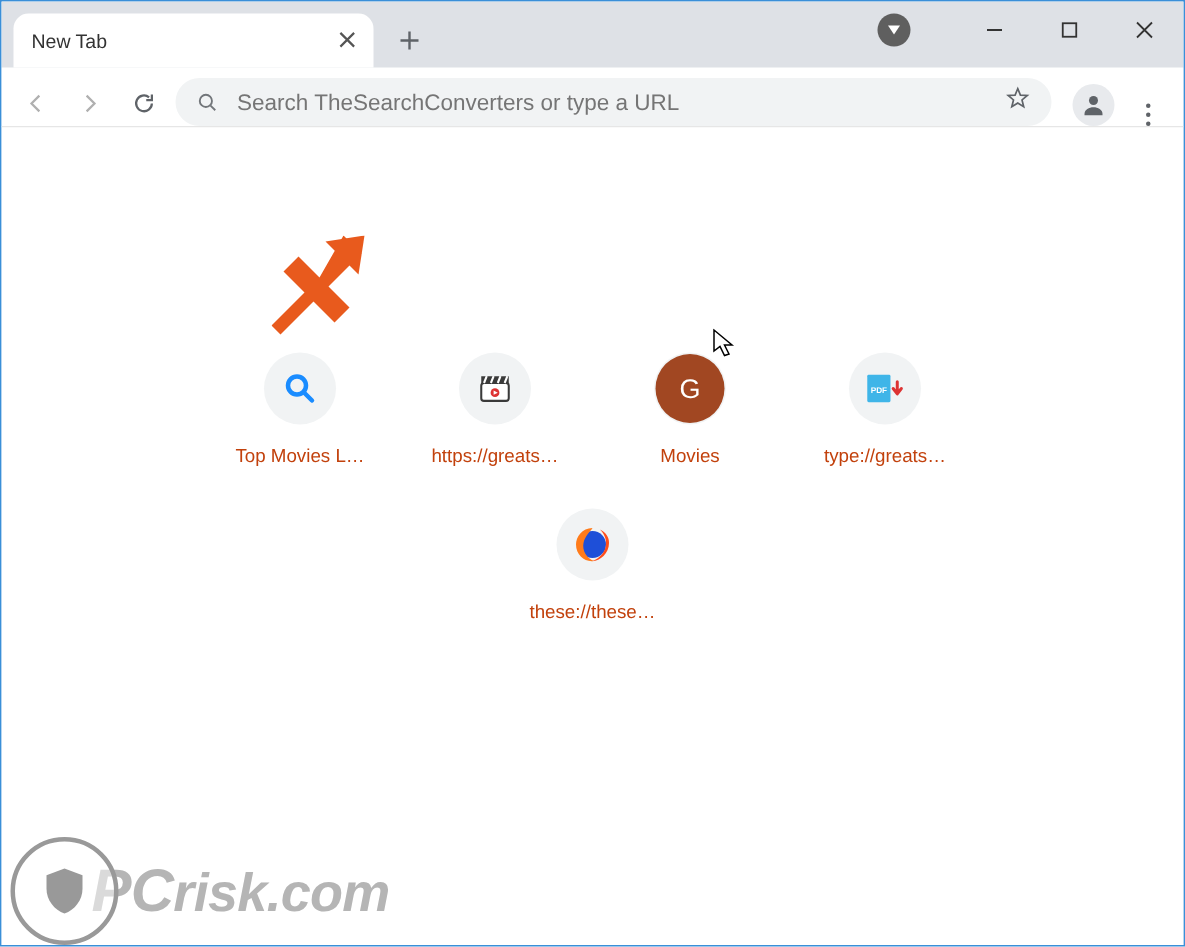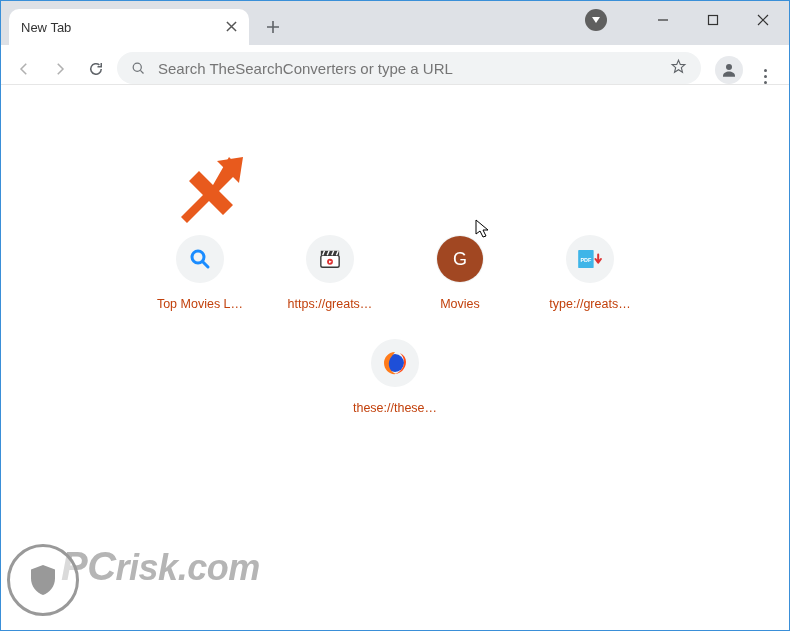--- a/index.html
+++ b/index.html
@@ -45,21 +45,21 @@
   .ic-g { width: 46px; height: 46px; border-radius: 50%; background: #a14722; color: #fff; font-size: 18px; display: flex; align-items: center; justify-content: center; font-weight: 500; }
   .ic-pdf { width: 26px; height: 20px; }
   .ic-ff { width: 26px; height: 26px; }
   .ic-store { width: 26px; height: 22px; }
 
   
   .arrow-overlay { position: absolute; left: 180px; top: 72px; pointer-events: none; }
   .cursor-overlay { position: absolute; left: 474px; top: 134px; pointer-events: none; }
 
   
-  .watermark { position: absolute; left: 6px; bottom: 14px; display: flex; align-items: flex-start; }
+  .watermark { position: absolute; left: 6px; bottom: 0; display: flex; align-items: center; }
   .watermark .circ { width: 72px; height: 72px; border: 3px solid #999; border-radius: 50%; display: flex; align-items: center; justify-content: center; margin-right: -18px; background: rgba(255,255,255,0.5); position: relative; z-index: 1;}
   .watermark .circ svg { width: 36px; height: 36px; fill: #999; }
   .watermark .text { font-style: italic; font-weight: 700; font-size: 36px; color: #b5b5b5; letter-spacing: -0.5px; font-family: "Segoe UI", Arial, sans-serif; }
   .watermark .text .pc { font-size: 40px; }
 </style>
 </head>
 <body>
 
 <div class="titlebar">
   <div class="tab">

